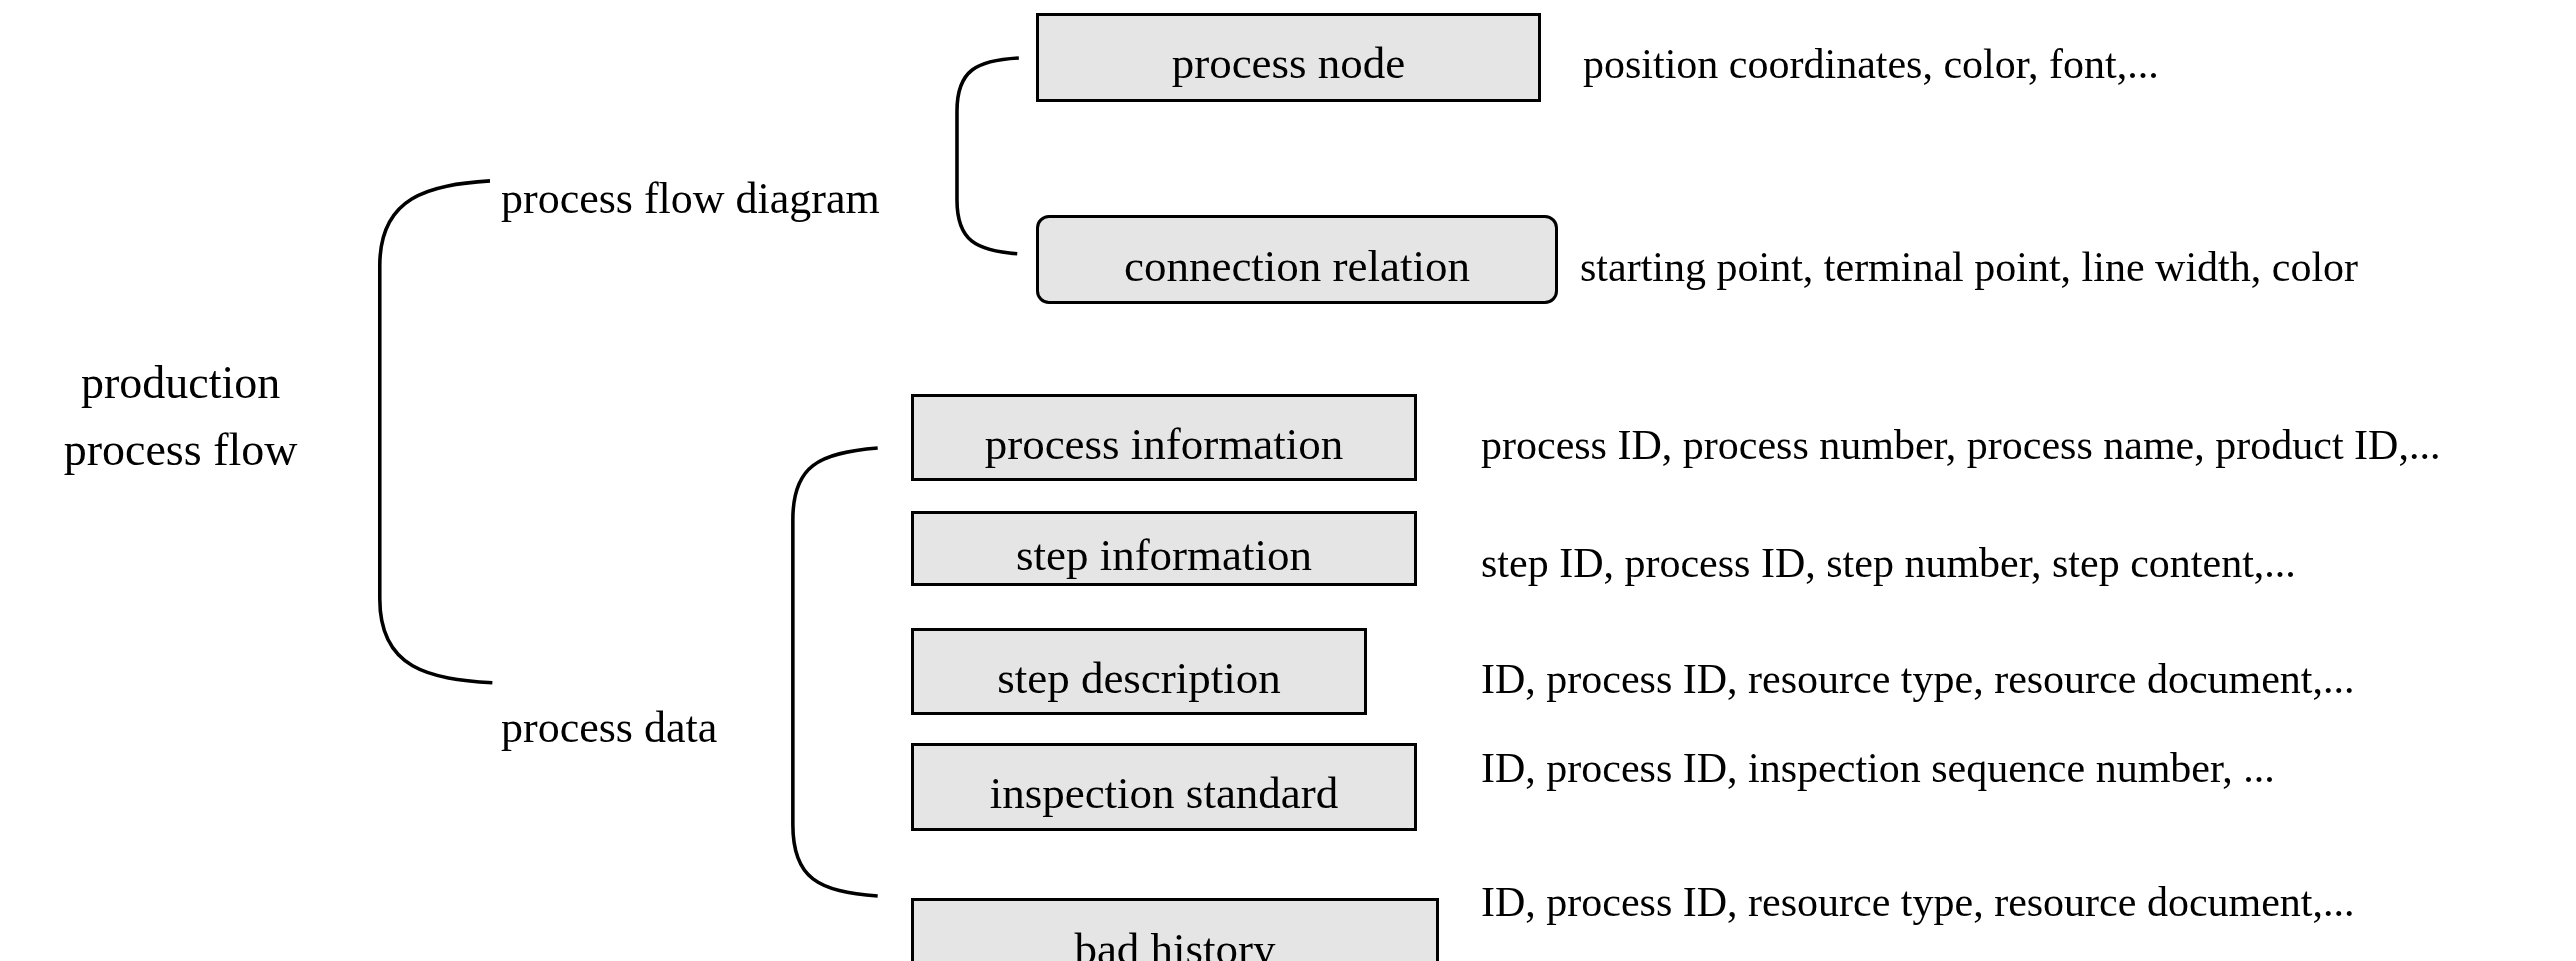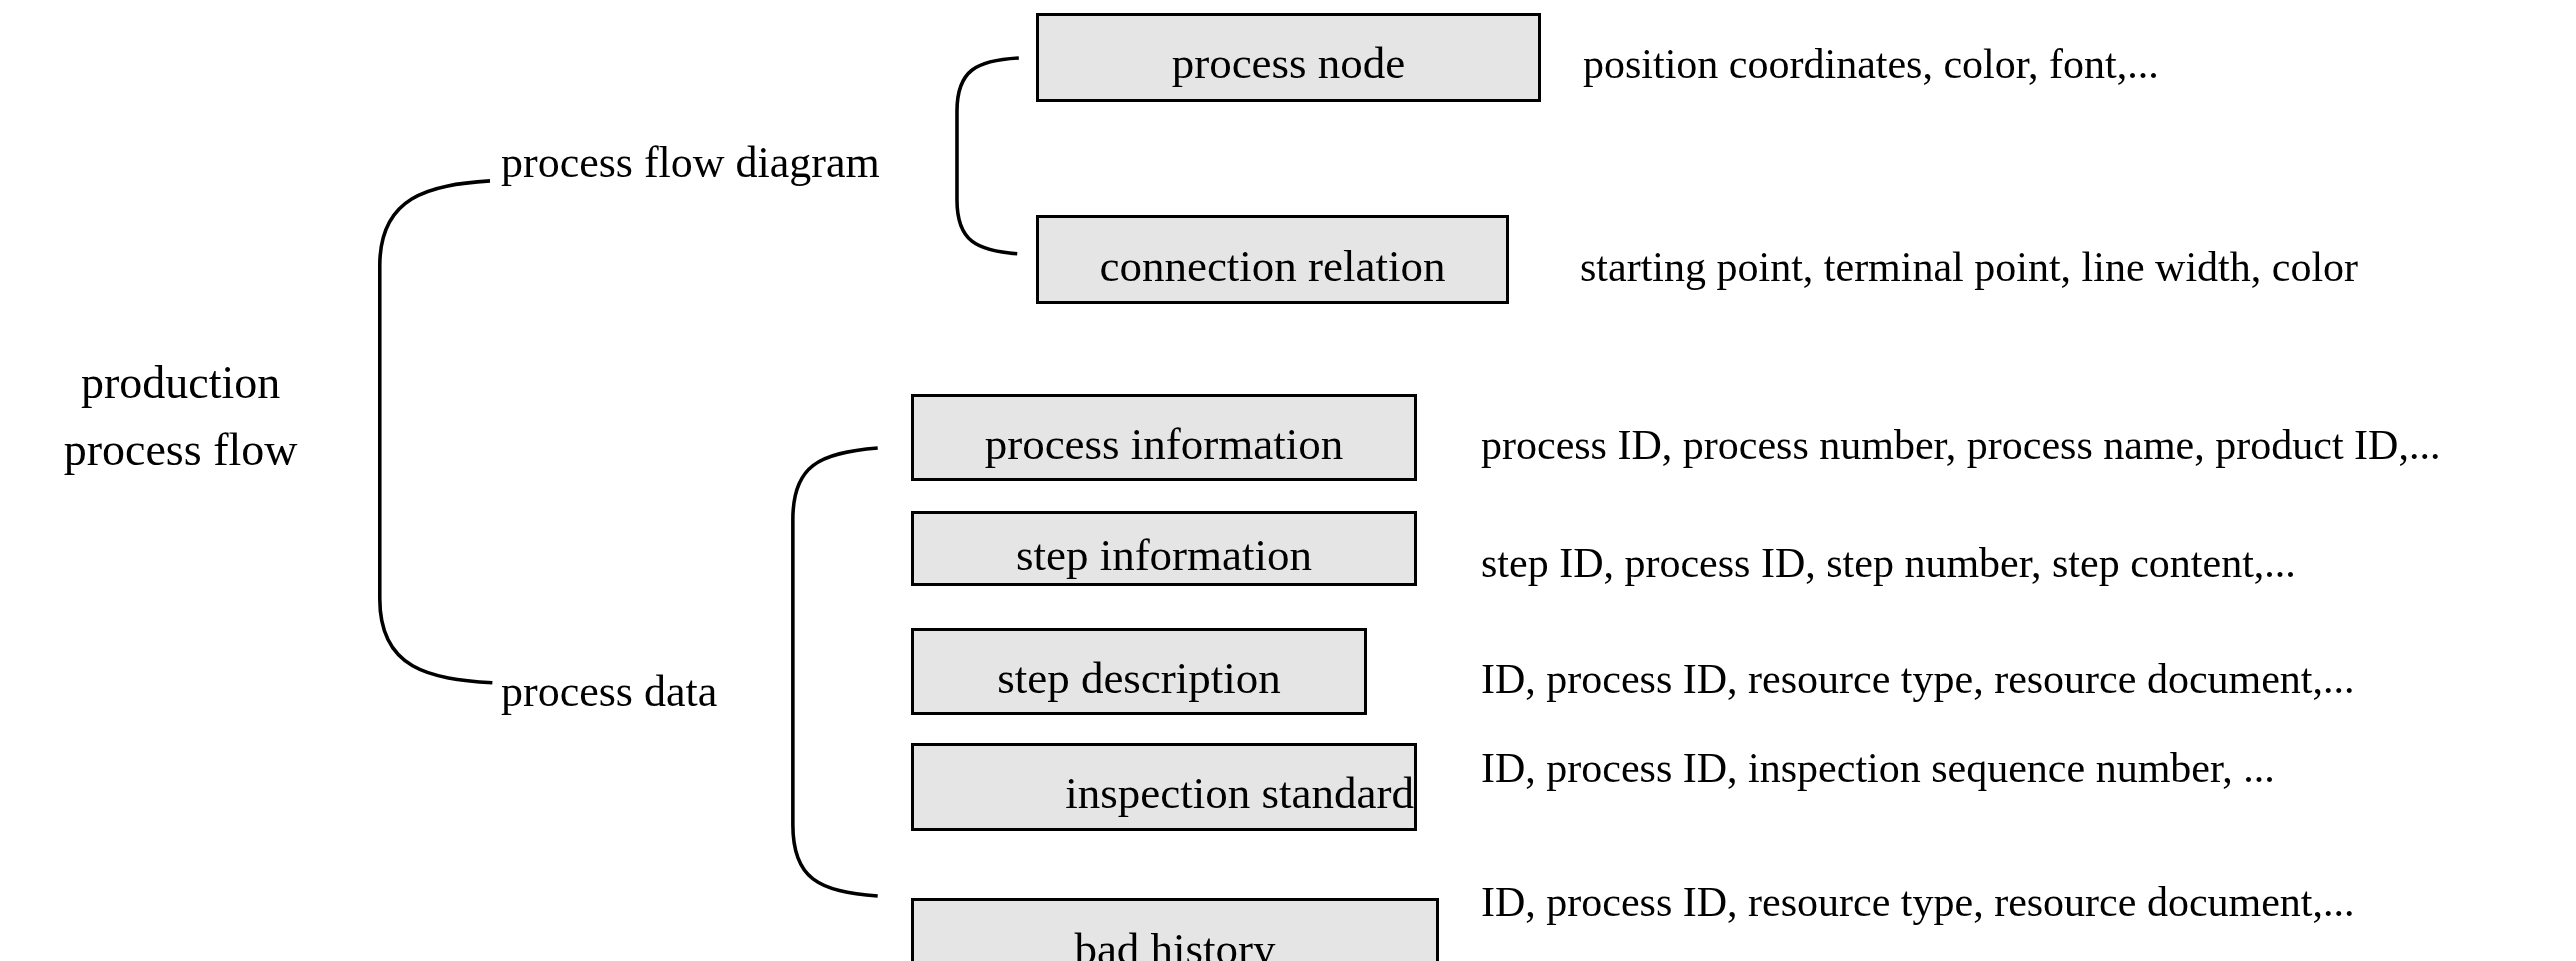--- a/index.html
+++ b/index.html
@@ -14,39 +14,39 @@
   }
   .braces { position: absolute; left: 0; top: 0; width: 2576px; height: 962px; }
   .braces path { fill: none; stroke: #000000; stroke-width: 4.5px; }
 
   .root-label {
     position: absolute; left: 1.6px; top: 349px; width: 358px;
     font-size: 46px; line-height: 67px; text-align: center; white-space: nowrap;
   }
 
   .branch-label {
-    position: absolute; font-size: 44px; line-height: 56px; white-space: nowrap;
+    position: absolute; font-size: 44px; line-height: 56px; white-space: nowrap; margin-top: 36px;
   }
   .branch-label.flow { left: 501px; top: 135px; }
   .branch-label.data { left: 501px; top: 664px; }
 
   .node-box {
     position: absolute; box-sizing: border-box;
     border: 3.2px solid #000000; background: #e5e5e5;
     display: flex; align-items: center; justify-content: center;
     font-size: 45px; white-space: nowrap;
   }
   .node-box > span { transform: translateY(5.6px); }
 
   .b0 { left: 1036px; top:   12.7px; width: 505px; height: 89px; }
-  .b1 { left: 1036px; top:  215px; width: 473px; height: 89px; }
+  .b1 { left: 1036px; top:  215px; width: 522px; height: 89px; border-radius: 13px; }
   .b2 { left: 911px; top:  394px; width: 506px; height: 87px; }
   .b3 { left: 911px; top:  511px; width: 506px; height: 75px; }
   .b4 { left: 911px; top:  628px; width: 456px; height: 87px; }
-  .b5 { left: 911px; top:  743px; width: 506px; height: 88px; justify-content: flex-end; }
+  .b5 { left: 911px; top:  743px; width: 506px; height: 88px; }
   .b6 { left: 911px; top: 898px; width: 528px; height: 90px; }
 
   .attr {
     position: absolute; display: flex; align-items: center;
     font-size: 42px; white-space: nowrap;
   }
   .attr > span { transform: translateY(7.1px); }
   .a0 { left: 1583px; top:   12.7px; height: 89px; }
   .a1 { left: 1580px; top:  215px; height: 89px; }
   .a2 { left: 1481px; top:  394px; height: 87px; }

